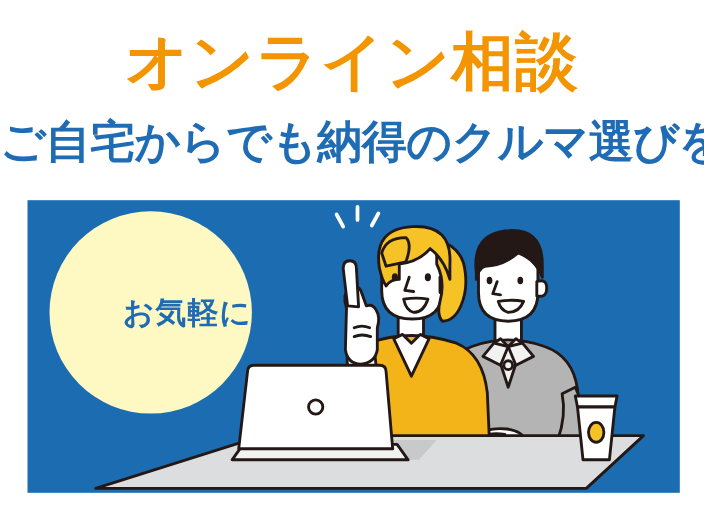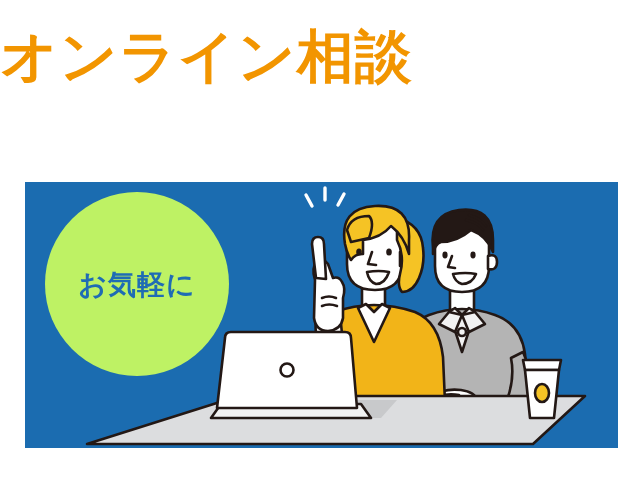--- a/index.html
+++ b/index.html
@@ -21,21 +21,21 @@
     background: #ffffff;
   }
 
   
   .headline-area {
     position: absolute;
     left: 0;
     top: 0;
     width: 640px;
     height: 172px;
-    text-align: left;
+    text-align: center;
   }
   .headline {
     position: absolute;
     left: 0;
     top: 24px;
     width: 640px;
     font-size: 57px;
     line-height: 64px;
     font-weight: bold;
     color: #f29500;
@@ -67,24 +67,24 @@
   }
 
   
   .callout {
     position: absolute;
     left: 20px;
     top: 10px;
     width: 184px;
     height: 184px;
     border-radius: 50%;
-    background: #bef264;
+    background: #fef9c3;
     display: flex;
-    flex-direction: row;
-    align-items: center;
+    flex-direction: column;
+    align-items: flex-end;
     justify-content: center;
   }
   .callout-line {
     color: #1f6cb4;
     font-size: 28px;
     line-height: 37px;
     font-weight: bold;
     letter-spacing: 1px;
     white-space: nowrap;
   }
@@ -101,20 +101,21 @@
     display: block;
   }
 </style>
 </head>
 <body>
 
 <div class="banner">
 
   <div class="headline-area">
     <div class="headline">オンライン相談</div>
+    <div class="subheadline">ご自宅からでも納得のクルマ選びを</div>
   </div>
 
   <div class="panel">
 
     <div class="illustration">
       <svg width="593" height="266" viewBox="0 0 593 266" xmlns="http://www.w3.org/2000/svg">
         <defs>
           <style>
             .ol { fill:none; stroke:#231815; stroke-width:2.6; stroke-linecap:round; stroke-linejoin:round; }
             .olf { stroke:#231815; stroke-width:2.6; stroke-linecap:round; stroke-linejoin:round; }

